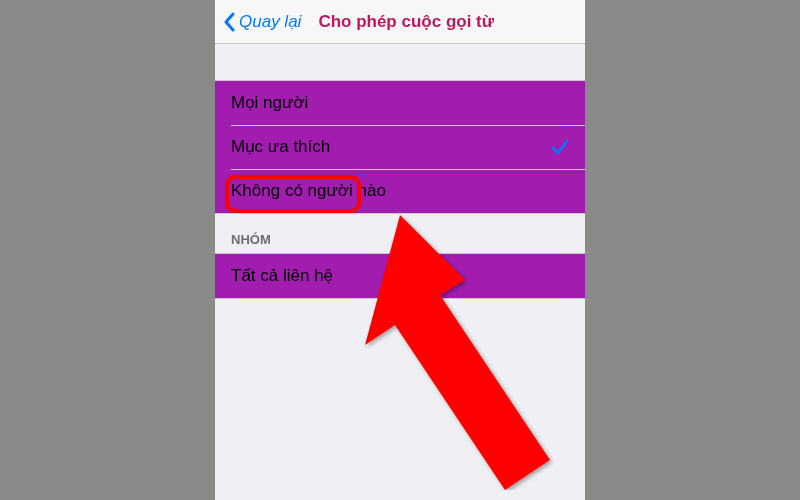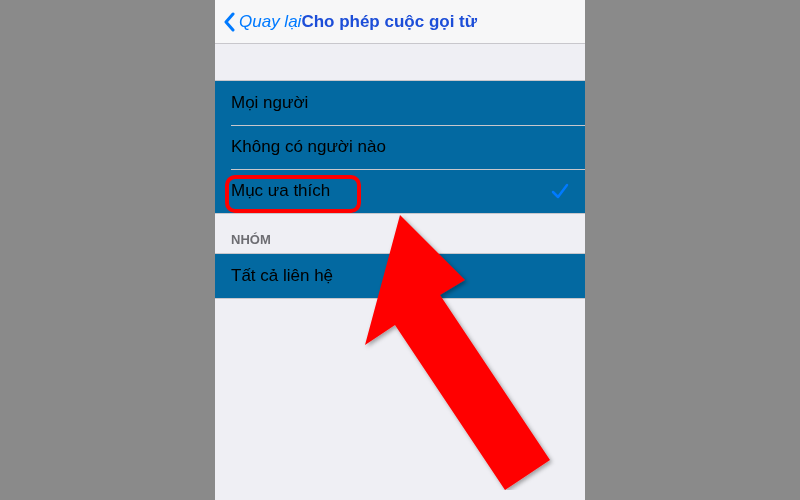--- a/index.html
+++ b/index.html
@@ -44,28 +44,28 @@
       font-style: italic;
     }
     .back-chevron {
       width: 12px;
       height: 20px;
     }
     .back-chevron svg { display: block; }
     .nav-title {
       font-size: 17px;
       font-weight: 600;
-      color: #1d4ed8;
-      margin-left: 0;
+      color: #be185d;
+      margin-left: 17px;
     }
     .spacer {
       height: 36px;
     }
     .list {
-      background: #0369a1;
+      background: #a21caf;
       border-top: 1px solid #c8c7cc;
       border-bottom: 1px solid #c8c7cc;
     }
     .row {
       display: flex;
       align-items: center;
       justify-content: space-between;
       padding: 12px 16px;
       font-size: 17px;
       color: #000;
@@ -124,29 +124,29 @@
     <div class="nav-title">Cho phép cuộc gọi từ</div>
   </div>
 
   <div class="spacer"></div>
 
   <div class="list">
     <div class="row">
       <span>Mọi người</span>
     </div>
     <div class="row">
-      <span>Không có người nào</span>
-    </div>
-    <div class="row">
       <span>Mục ưa thích</span>
       <span class="check">
         <svg viewBox="0 0 18 18" fill="none" stroke="#007aff" stroke-width="2.5" stroke-linecap="round" stroke-linejoin="round">
           <polyline points="2,10 7,15 16,3"></polyline>
         </svg>
       </span>
+    </div>
+    <div class="row">
+      <span>Không có người nào</span>
     </div>
   </div>
 
   <div class="section-header">Nhóm</div>
 
   <div class="list">
     <div class="row">
       <span>Tất cả liên hệ</span>
     </div>
   </div>

